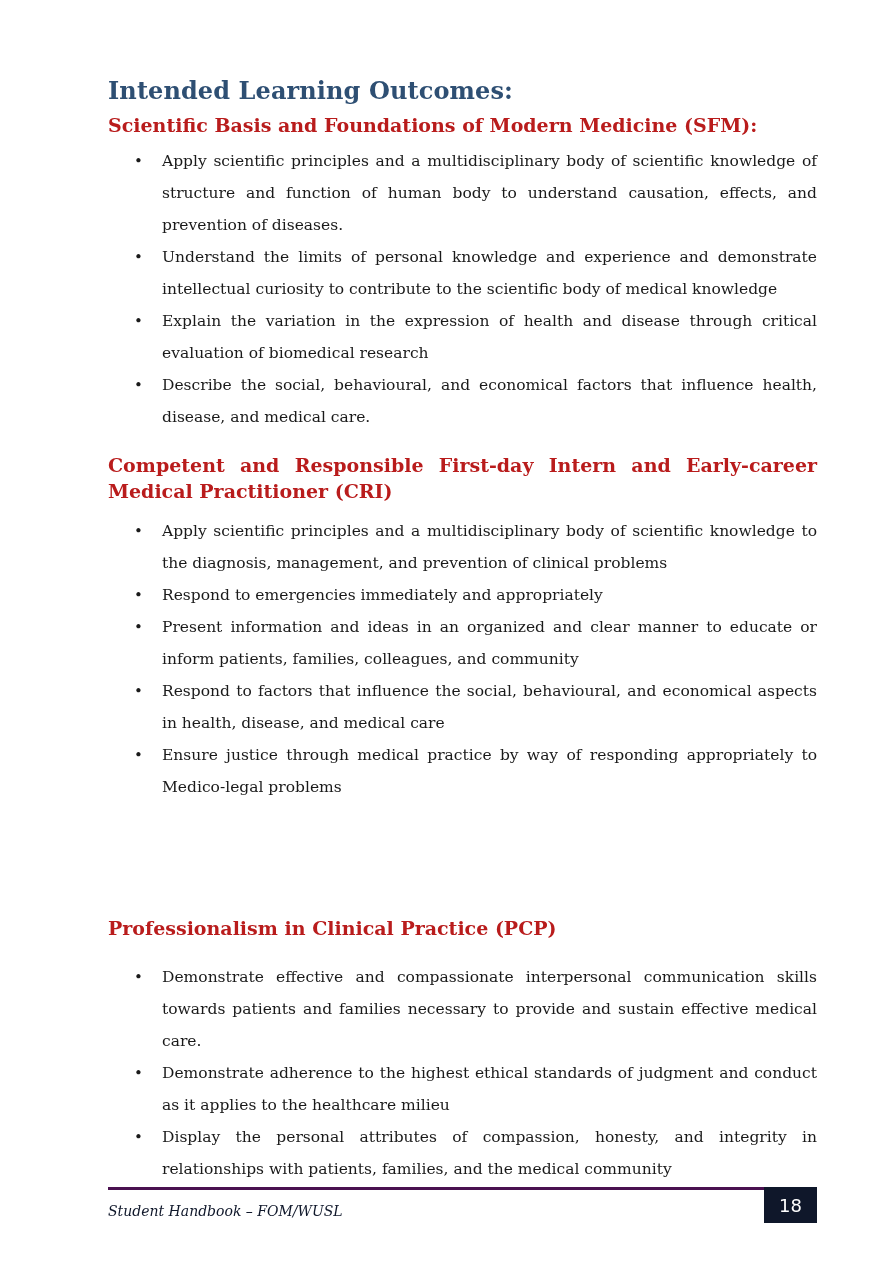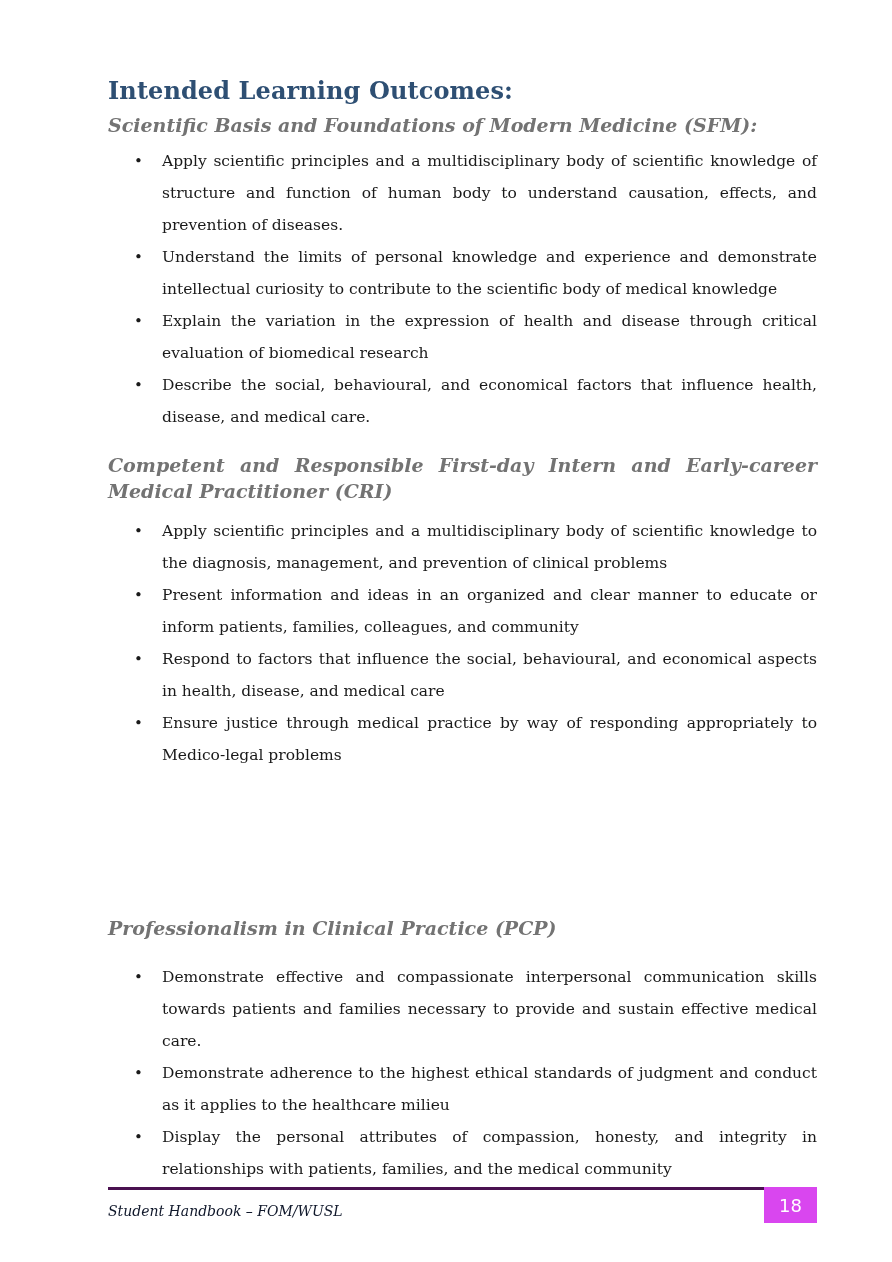--- a/index.html
+++ b/index.html
@@ -1,33 +1,33 @@
 <!DOCTYPE html>
 <html><head>
 <meta charset="utf-8">
 <style>
   html, body { margin: 0; padding: 0; background: #ffffff; }
   body { width: 892px; height: 1262px; position: relative; overflow: hidden;
          font-family: "DejaVu Serif", "Liberation Serif", serif; color: #1a1a1a; }
   .page { position: absolute; left: 108px; top: 0; width: 709px; }
   .main-title { position: absolute; top: 76px; left: 0; font-weight: bold; font-size: 24px;
                 color: #2e4f73; letter-spacing: 0.1px; }
-  .section-heading { color: #737373; font-size: 19px; line-height: 26px; text-align: justify;
-                     text-align-last: left; margin: 0; font-style: italic; }
+  .section-heading { color: #b91c1c; font-size: 19px; line-height: 26px; text-align: justify;
+                     text-align-last: left; margin: 0; }
   .section { position: absolute; left: 0; width: 709px; }
   ul.items { list-style: none; margin: 0; padding: 0; }
   ul.items li { position: relative; padding-left: 54px; font-size: 15.5px; line-height: 32px;
                 text-align: justify; }
   ul.items li::before { content: "\2022"; position: absolute; left: 26px; top: 0; font-size: 15px; }
   .footer-line { position: absolute; left: 108px; top: 1187px; width: 658px; height: 3px;
                  background: #4a1150; }
   .footer-text { position: absolute; left: 108px; top: 1203px; font-style: italic; font-weight: normal;
                  font-size: 14px; color: #0f172a; }
   .page-number { position: absolute; left: 764px; top: 1187px; width: 53px; height: 36px;
-                 background: #d946ef; color: #ffffff; font-family: "DejaVu Sans", "Liberation Sans", sans-serif;
+                 background: #0f172a; color: #ffffff; font-family: "DejaVu Sans", "Liberation Sans", sans-serif;
                  font-size: 18px; display: flex; align-items: center; justify-content: center; }
 </style>
 </head>
 <body>
 
 <div class="page">
   <div class="main-title">Intended Learning Outcomes:</div>
 
   <div class="section" style="top:112px">
     <h2 class="section-heading">Scientific Basis and Foundations of Modern Medicine (SFM):</h2>
@@ -36,20 +36,21 @@
       <li>Understand the limits of personal knowledge and experience and demonstrate intellectual curiosity to contribute to the scientific body of medical knowledge</li>
       <li>Explain the variation in the expression of health and disease through critical evaluation of biomedical research</li>
       <li>Describe the social, behavioural, and economical factors that influence health, disease, and medical care.</li>
     </ul>
   </div>
 
   <div class="section" style="top:452px">
     <h2 class="section-heading">Competent and Responsible First-day Intern and Early-career Medical Practitioner (CRI)</h2>
     <ul class="items" style="margin-top:11px">
       <li>Apply scientific principles and a multidisciplinary body of scientific knowledge to the diagnosis, management, and prevention of clinical problems</li>
+      <li>Respond to emergencies immediately and appropriately</li>
       <li>Present information and ideas in an organized and clear manner to educate or inform patients, families, colleagues, and community</li>
       <li>Respond to factors that influence the social, behavioural, and economical aspects in health, disease, and medical care</li>
       <li>Ensure justice through medical practice by way of responding appropriately to Medico-legal problems</li>
     </ul>
   </div>
 
   <div class="section" style="top:915px">
     <h2 class="section-heading">Professionalism in Clinical Practice (PCP)</h2>
     <ul class="items" style="margin-top:20px">
       <li>Demonstrate effective and compassionate interpersonal communication skills towards patients and families necessary to provide and sustain effective medical care.</li>

